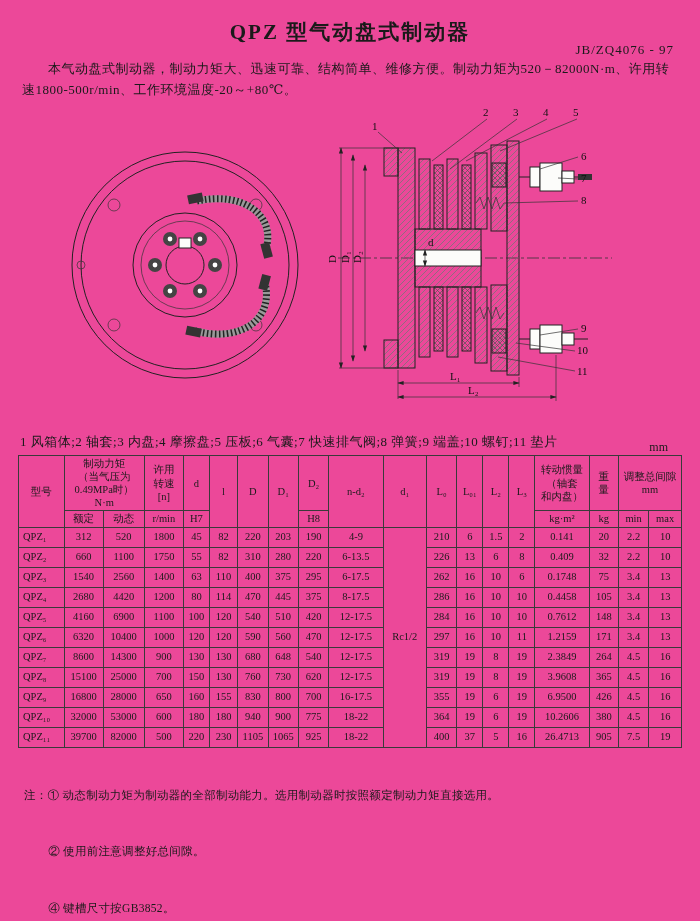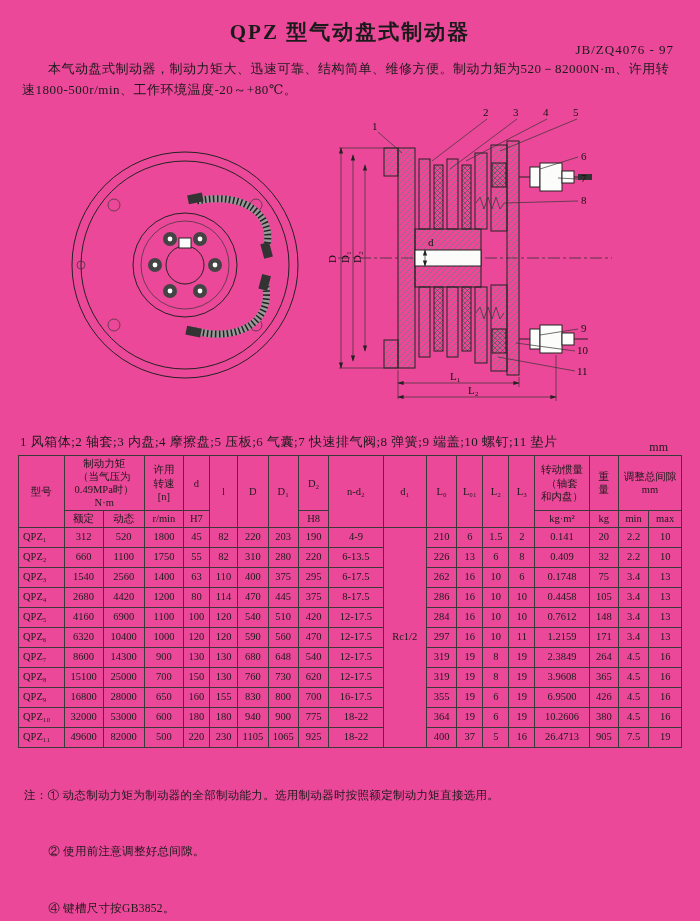--- a/index.html
+++ b/index.html
@@ -472,21 +472,21 @@
           <td>19</td>
           <td>6</td>
           <td>19</td>
           <td>10.2606</td>
           <td>380</td>
           <td>4.5</td>
           <td>16</td>
         </tr>
         <tr>
           <td class="model">QPZ₁₁</td>
-          <td>49600</td>
+          <td>39700</td>
           <td>82000</td>
           <td>500</td>
           <td>220</td>
           <td>230</td>
           <td>1105</td>
           <td>1065</td>
           <td>925</td>
           <td>18-22</td>
           <td>400</td>
           <td>37</td>

